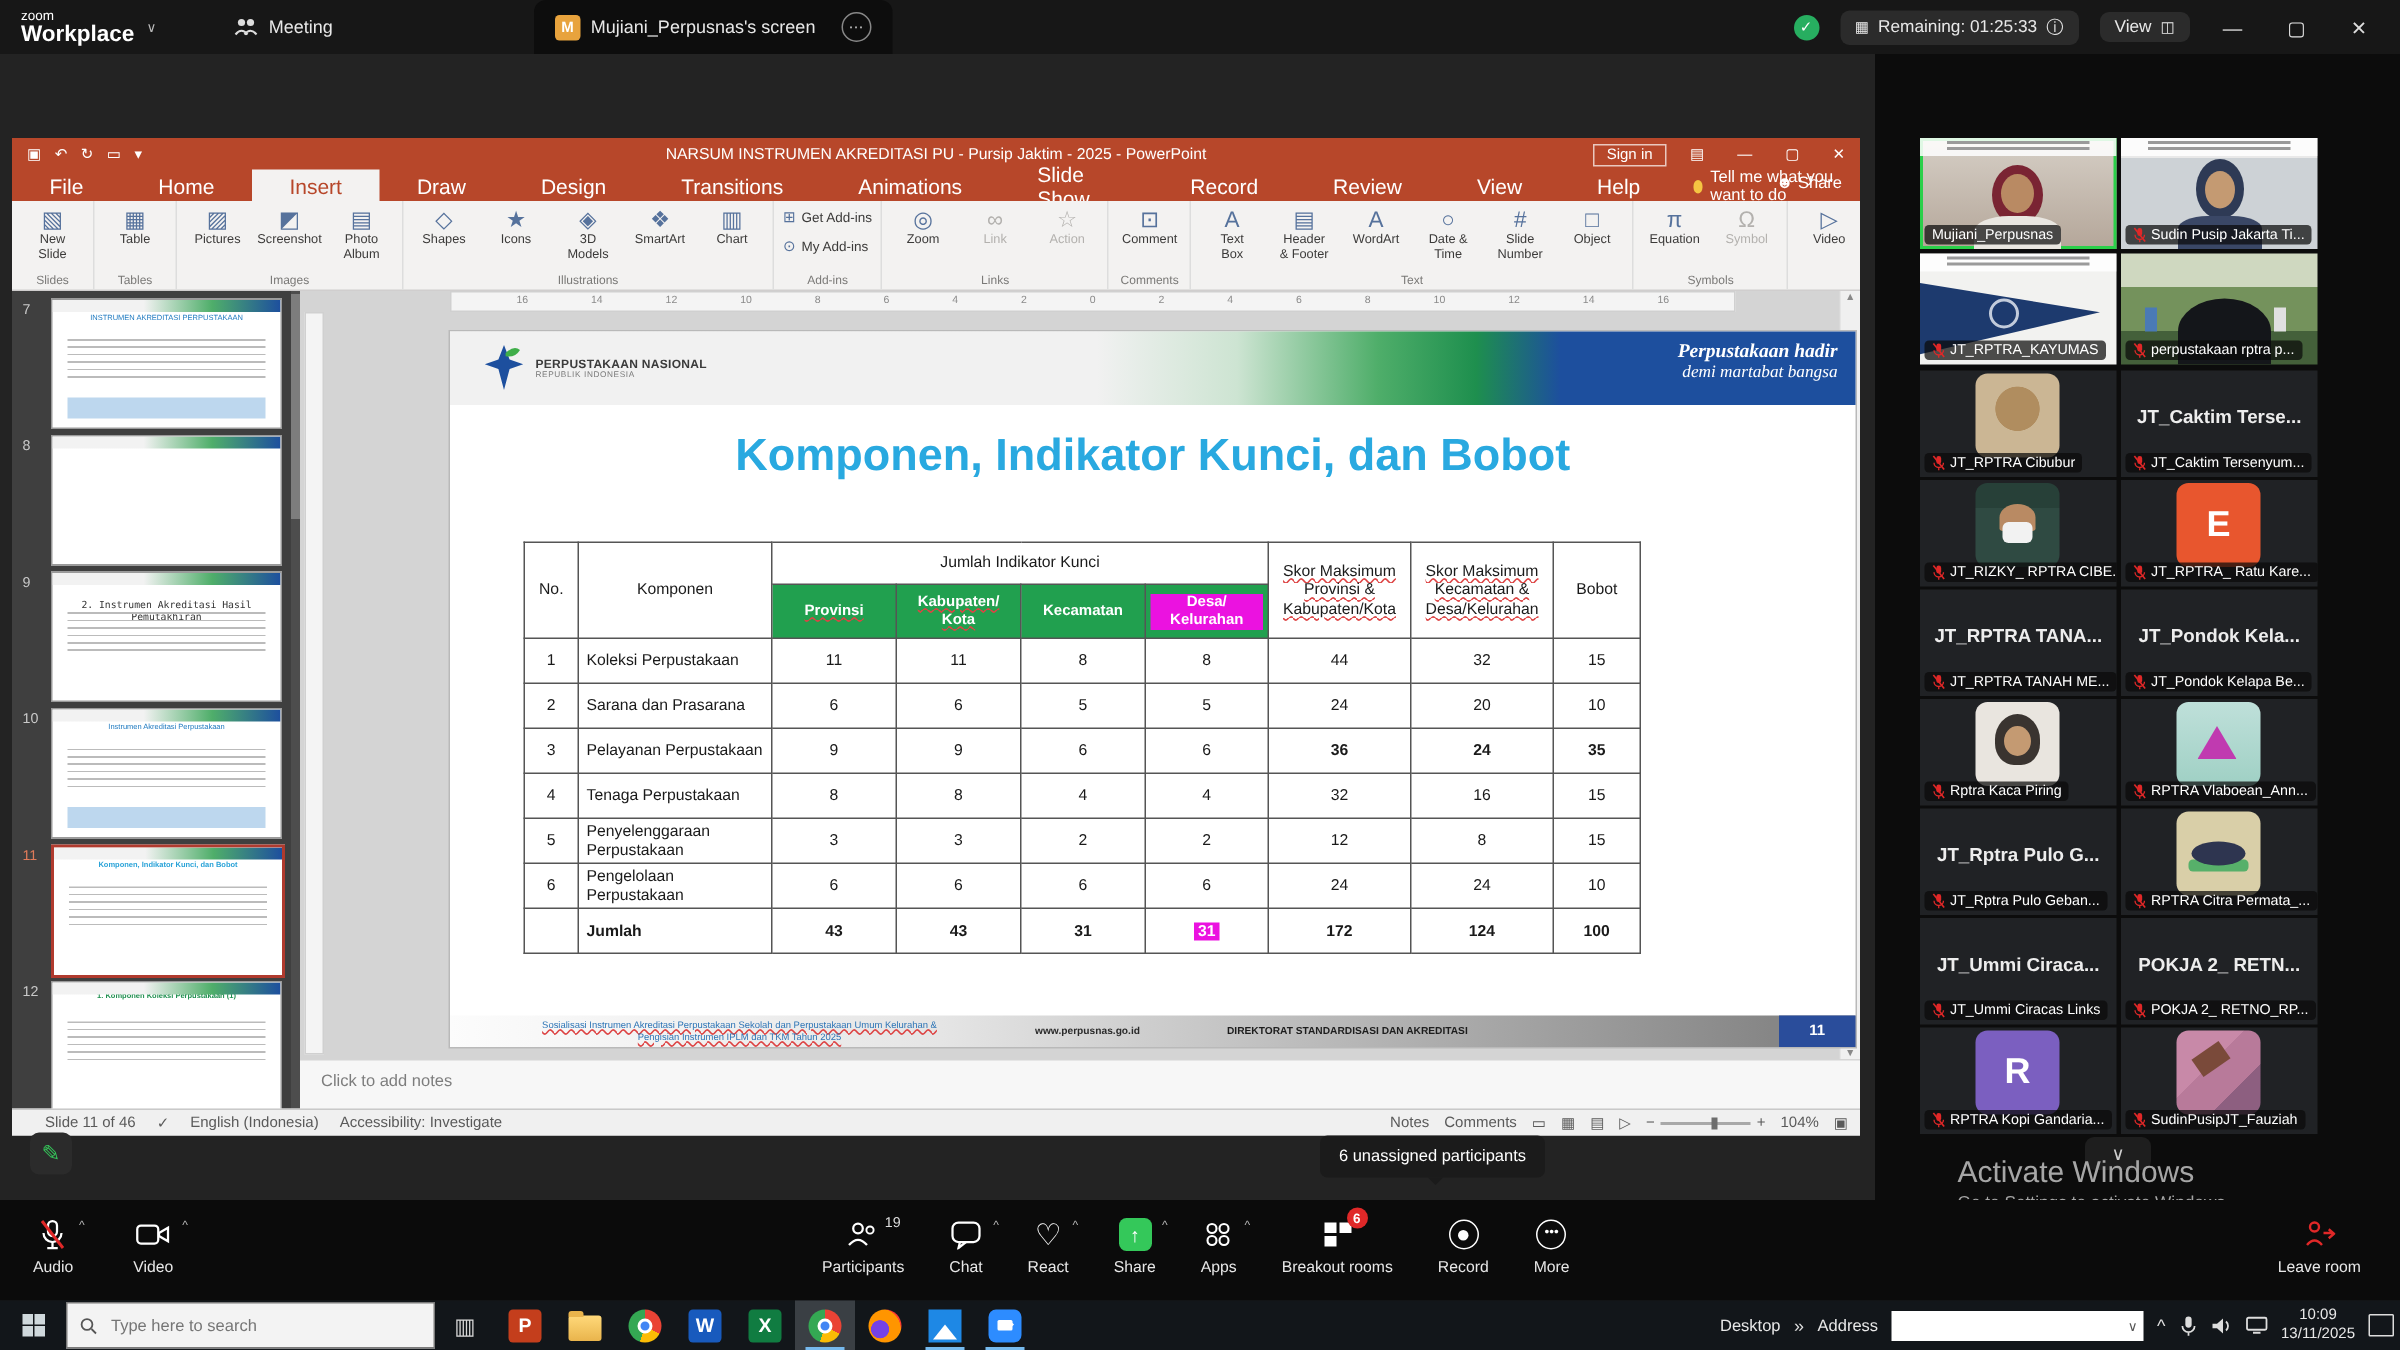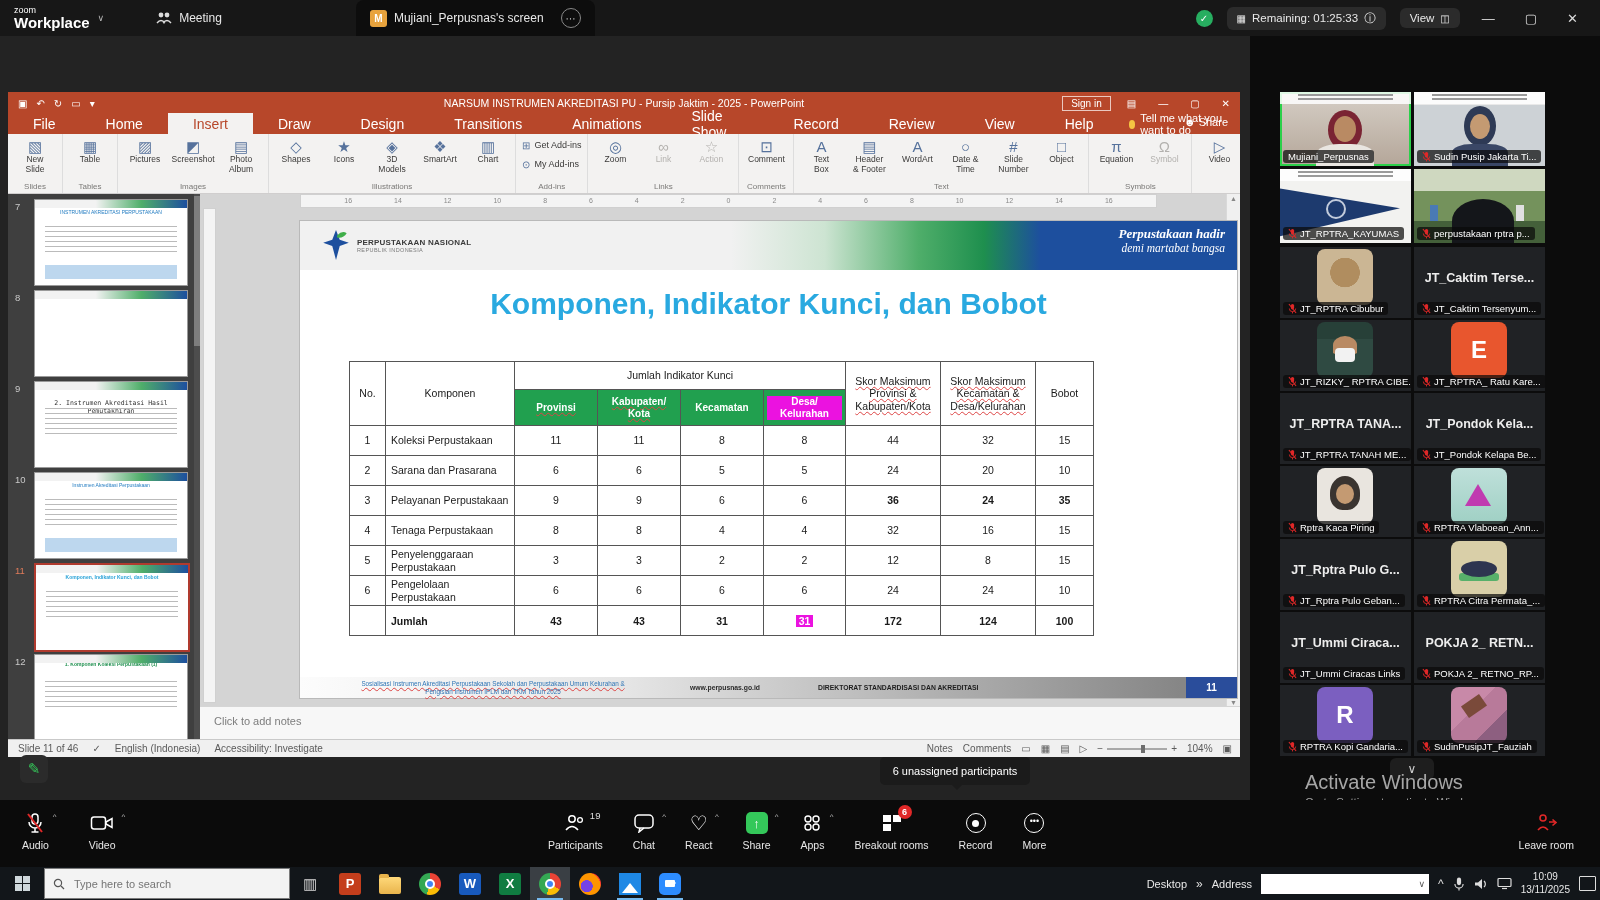--- a/index.html
+++ b/index.html
@@ -105,21 +105,21 @@
      background:linear-gradient(90deg,#fcfcfc 0%,#e5e5e5 35%,#b5b5b5 65%,#868686 94%);display:flex;align-items:center;}
   #sfooter .flink{width:330px;margin-left:28px;font-size:6.3px;color:#2e75b6;text-align:center;line-height:1.25;}
   #sfooter .furl{margin-left:32px;font-size:6.8px;color:#2b2b2b;font-weight:600;}
   #sfooter .fdir{margin-left:58px;font-size:6.8px;font-weight:700;color:#1d1d1d;}
   #sfooter .fpage{position:absolute;right:0;top:0;width:51px;height:21px;background:#2a4d9b;color:#fff;font-size:10px;
       display:flex;align-items:center;justify-content:center;font-weight:700;}
   
   #notesbar{position:absolute;left:192px;right:0;bottom:17px;height:33px;background:#f7f7f7;border-top:1px solid #d5d5d5;}
   #notesbar .ntext{font-size:11px;color:#7d7d7d;margin:8px 0 0 14px;}
   #ppt-status{position:absolute;left:0;right:0;bottom:0;height:17px;background:#f0f0f0;border-top:1px solid #c9c9c9;
-      display:flex;align-items:center;font-size:10px;color:#5a5a5a;}
+      display:flex;align-items:center;font-size:10px;color:#5a5a5a;padding-left:12px;}
   #ppt-status .sl{margin-left:10px;display:flex;gap:14px;align-items:center;}
   #ppt-status .sr{position:absolute;right:8px;display:flex;gap:10px;align-items:center;}
   .zslider{display:flex;align-items:center;gap:4px;color:#5a5a5a;}
   .zslider .track{width:60px;height:2px;background:#a8a8a8;position:relative;}
   .zslider .knob{position:absolute;left:34px;top:-3px;width:4px;height:8px;background:#6d6d6d;}
   
   #pencil{position:absolute;left:20px;top:719px;width:28px;height:28px;background:#2b2b2b;border-radius:6px;
       display:flex;align-items:center;justify-content:center;color:#35c75a;font-size:15px;}
   #tooltip{position:absolute;left:880px;top:721px;width:150px;height:28px;background:#1b1b1b;border-radius:5px;
       color:#fff;font-size:11px;display:flex;align-items:center;justify-content:center;}

